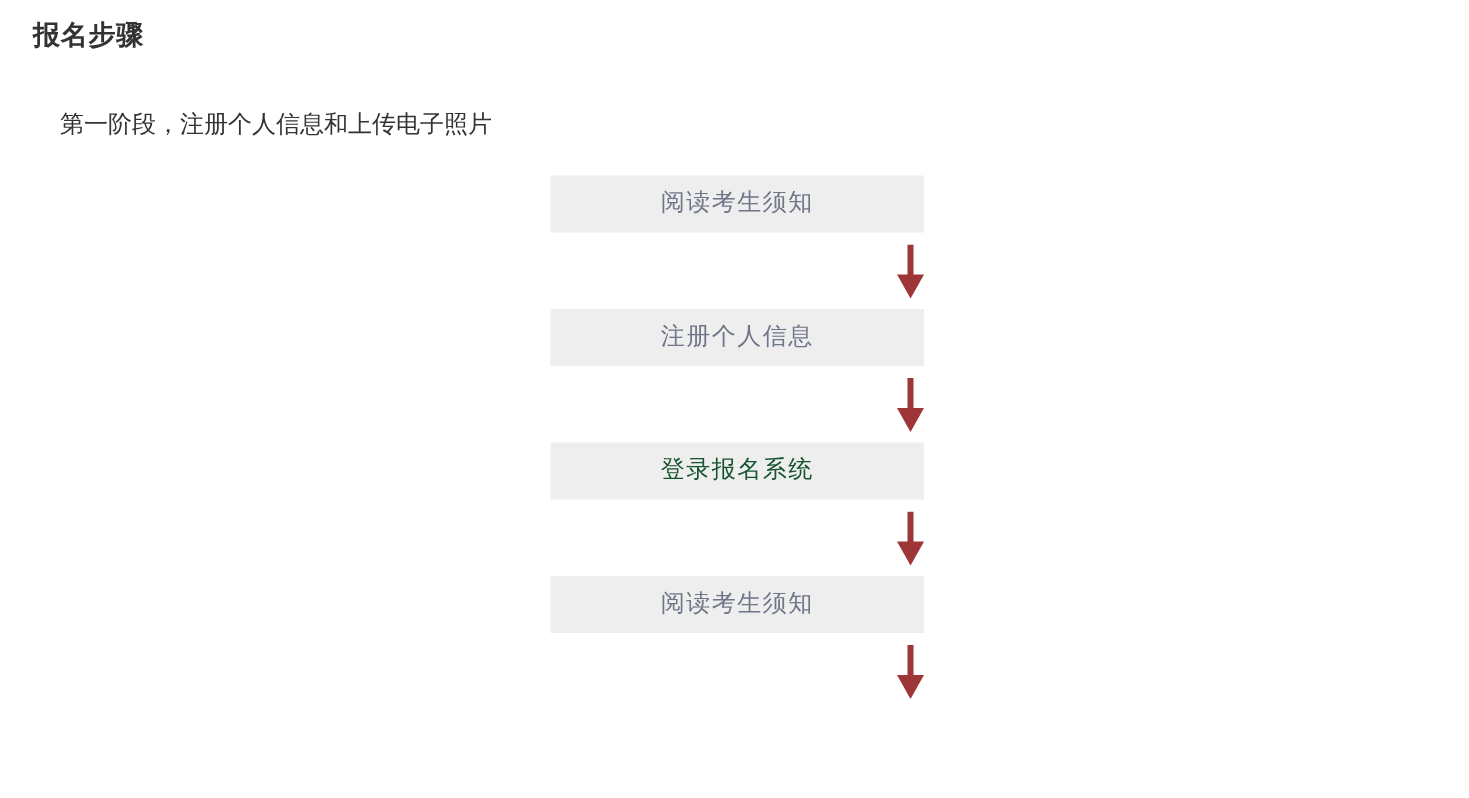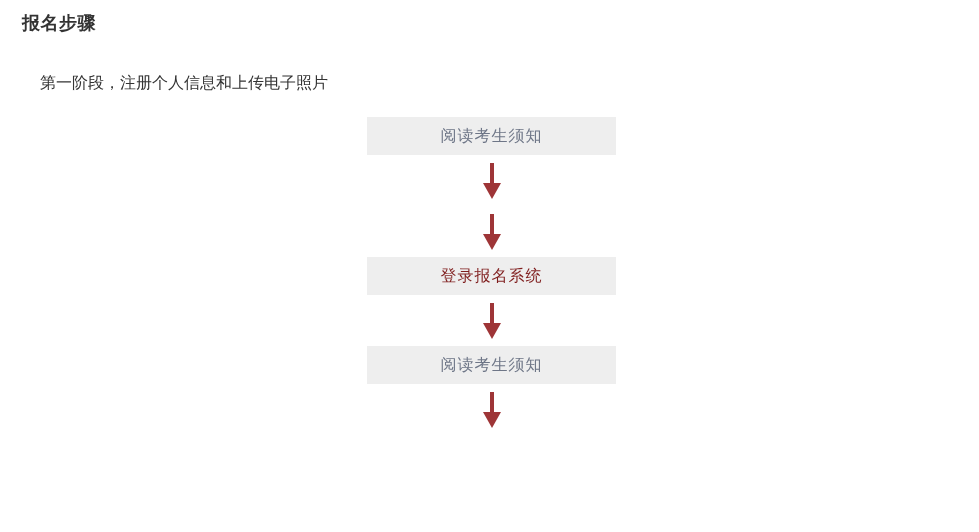--- a/index.html
+++ b/index.html
@@ -34,37 +34,38 @@
     color: #333333;
     margin-top: 13px;
   }
   .flow {
     position: absolute;
     left: 367px;
     top: 117px;
     width: 249px;
     display: flex;
     flex-direction: column;
+    align-items: flex-end;
   }
   .step {
     width: 100%;
     height: 38px;
     line-height: 38px;
     background: #eeeeee;
     text-align: center;
     font-size: 16px;
     letter-spacing: 1px;
     white-space: nowrap;
   }
   .step.link {
     color: #6e7687;
     cursor: pointer;
   }
   .step.plain {
-    color: #7f1d1d;
+    color: #14532d;
     font-family: Liberation Serif, serif;
   }
   .arrow-row {
     height: 51px;
     display: flex;
     align-items: center;
     justify-content: center;
   }
   .arrow-row svg {
     display: block;
@@ -83,20 +84,21 @@
 
     <div class="step link">阅读考生须知</div>
 
     <div class="arrow-row">
       <svg width="18" height="36" viewBox="0 0 18 36">
         <rect x="7" y="0" width="4" height="22" fill="#9e3537"></rect>
         <polygon points="0,20 18,20 9,36" fill="#9e3537"></polygon>
       </svg>
     </div>
 
+    <div class="step link">注册个人信息</div>
 
     <div class="arrow-row">
       <svg width="18" height="36" viewBox="0 0 18 36">
         <rect x="7" y="0" width="4" height="22" fill="#9e3537"></rect>
         <polygon points="0,20 18,20 9,36" fill="#9e3537"></polygon>
       </svg>
     </div>
 
     <div class="step plain">登录报名系统</div>
 

